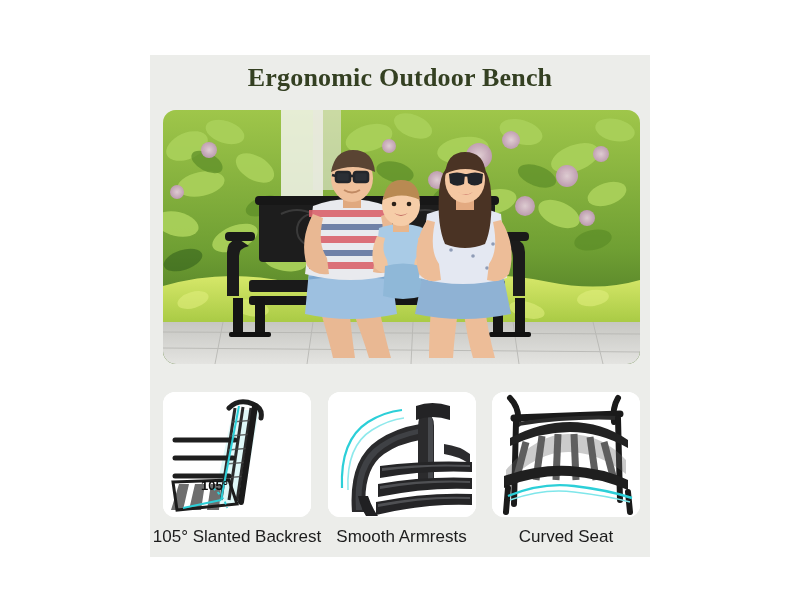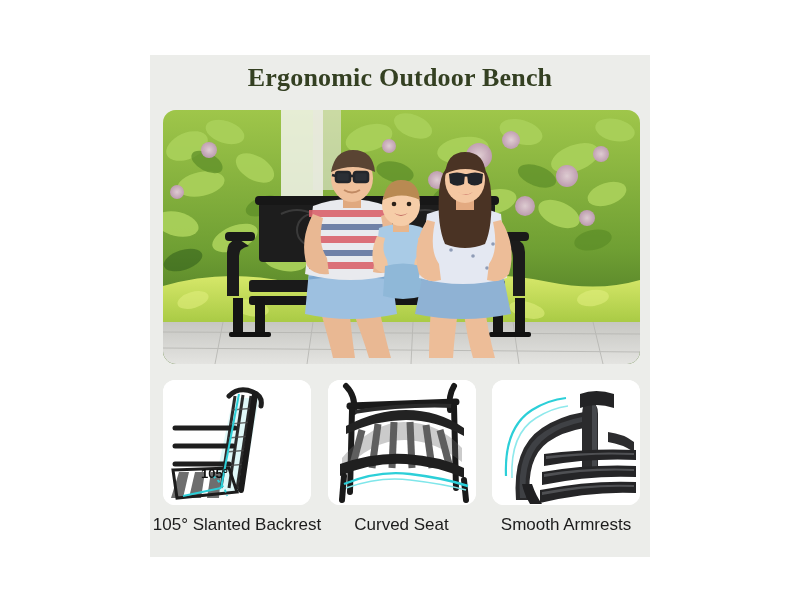--- a/index.html
+++ b/index.html
@@ -71,20 +71,21 @@
     flex-direction: column;
     align-items: center;
   }
   .card-img {
     width: 148px;
     height: 125px;
     background: #ffffff;
     border-radius: 12px;
     overflow: hidden;
     position: relative;
+    margin-top: 12px;
   }
   .card-img svg { display: block; width: 100%; height: 100%; }
   .card-label {
     margin-top: 10px;
     font-family: "Liberation Sans", sans-serif;
     font-size: 17px;
     color: #1c1c1c;
     text-align: center;
     white-space: nowrap;
   }
@@ -358,20 +359,59 @@
           </svg>
         </div>
         <div class="card-label">105° Slanted Backrest</div>
       </div>
 
       <div class="card">
         <div class="card-img">
           <svg viewBox="0 0 148 125">
             <rect x="0" y="0" width="148" height="125" fill="#ffffff"></rect>
 
+            <g fill="none" stroke="#2ccfd8" stroke-width="2.2">
+              <path d="M14 96 q-2 -48 26 -66 q16 -10 34 -12"></path>
+            </g>
+            <g fill="none" stroke="#8fe9ec" stroke-width="1.6">
+              <path d="M20 98 q-2 -44 24 -60 q16 -10 32 -12"></path>
+            </g>
+
+            <path d="M24 120 q-4 -52 26 -72 q18 -12 42 -16 l0 16 q-22 4 -36 14 q-22 16 -18 58 z" fill="#2a2a2c"></path>
+            <path d="M28 118 q-4 -48 24 -66 q16 -11 38 -15 l0 5 q-20 4 -34 14 q-26 18 -22 62 z" fill="#3f4145"></path>
+
+            <path d="M96 18 q10 4 10 16 l0 62 l-16 0 l0 -60 q0 -12 6 -18 z" fill="#2b2b2d"></path>
+            <path d="M100 20 q5 4 5 14 l0 60 l-5 0 l0 -60 q0 -9 0 -14 z" fill="#46484c"></path>
+
+            <path d="M88 14 q16 -6 34 0 l0 14 q-18 -6 -34 0 z" fill="#232325"></path>
+
+            <path d="M116 52 q16 2 26 10 l0 10 q-12 -8 -26 -10 z" fill="#2c2c2e"></path>
+
+            <g fill="#252527">
+              <path d="M52 74 q46 -6 92 -4 l0 10 q-46 -2 -92 6 z"></path>
+              <path d="M50 92 q48 -8 94 -6 l0 11 q-46 -2 -94 8 z"></path>
+              <path d="M48 110 q50 -10 96 -8 l0 11 q-46 -2 -96 10 z"></path>
+            </g>
+            <g fill="#5a5c60" opacity="0.8">
+              <path d="M54 76 q44 -5 88 -3 l0 2 q-44 -2 -88 4 z"></path>
+              <path d="M52 94 q46 -7 90 -5 l0 2 q-44 -2 -90 6 z"></path>
+              <path d="M50 112 q48 -9 92 -7 l0 2 q-44 -2 -92 8 z"></path>
+            </g>
+
+            <path d="M40 104 q4 12 10 20 l-12 0 q-6 -10 -8 -20 z" fill="#202022"></path>
+          </svg>
+        </div>
+        <div class="card-label">Smooth Armrests</div>
+      </div>
+
+      <div class="card">
+        <div class="card-img">
+          <svg viewBox="0 0 148 125">
+            <rect x="0" y="0" width="148" height="125" fill="#ffffff"></rect>
+
             <path d="M18 6 q10 10 8 26" stroke="#1a1a1a" stroke-width="6" fill="none" stroke-linecap="round"></path>
             <path d="M126 6 q-6 10 -4 24" stroke="#1a1a1a" stroke-width="6" fill="none" stroke-linecap="round"></path>
             <path d="M22 26 L128 22" stroke="#1a1a1a" stroke-width="7" stroke-linecap="round"></path>
             <path d="M26 32 q52 -8 100 -6" stroke="#2a2a2a" stroke-width="4" fill="none"></path>
 
             <path d="M24 30 L22 112" stroke="#1a1a1a" stroke-width="6" stroke-linecap="round"></path>
             <path d="M126 26 L128 108" stroke="#1a1a1a" stroke-width="6" stroke-linecap="round"></path>
 
             <path d="M14 78 q30 -36 62 -36 q34 0 58 26 l0 14 q-28 -22 -58 -22 q-32 0 -62 32 z" fill="#6b6b6b" opacity="0.35"></path>
 
@@ -394,54 +434,15 @@
             <path d="M16 96 L14 120" stroke="#1a1a1a" stroke-width="6" stroke-linecap="round"></path>
             <path d="M136 100 L138 120" stroke="#1a1a1a" stroke-width="6" stroke-linecap="round"></path>
 
             <path d="M16 104 q34 -14 66 -10 q34 4 58 12" stroke="#2ccfd8" stroke-width="2.4" fill="none"></path>
             <path d="M18 108 q34 -12 64 -8 q34 4 56 10" stroke="#7fe6ea" stroke-width="1.6" fill="none"></path>
           </svg>
         </div>
         <div class="card-label">Curved Seat</div>
       </div>
 
-      <div class="card">
-        <div class="card-img">
-          <svg viewBox="0 0 148 125">
-            <rect x="0" y="0" width="148" height="125" fill="#ffffff"></rect>
-
-            <g fill="none" stroke="#2ccfd8" stroke-width="2.2">
-              <path d="M14 96 q-2 -48 26 -66 q16 -10 34 -12"></path>
-            </g>
-            <g fill="none" stroke="#8fe9ec" stroke-width="1.6">
-              <path d="M20 98 q-2 -44 24 -60 q16 -10 32 -12"></path>
-            </g>
-
-            <path d="M24 120 q-4 -52 26 -72 q18 -12 42 -16 l0 16 q-22 4 -36 14 q-22 16 -18 58 z" fill="#2a2a2c"></path>
-            <path d="M28 118 q-4 -48 24 -66 q16 -11 38 -15 l0 5 q-20 4 -34 14 q-26 18 -22 62 z" fill="#3f4145"></path>
-
-            <path d="M96 18 q10 4 10 16 l0 62 l-16 0 l0 -60 q0 -12 6 -18 z" fill="#2b2b2d"></path>
-            <path d="M100 20 q5 4 5 14 l0 60 l-5 0 l0 -60 q0 -9 0 -14 z" fill="#46484c"></path>
-
-            <path d="M88 14 q16 -6 34 0 l0 14 q-18 -6 -34 0 z" fill="#232325"></path>
-
-            <path d="M116 52 q16 2 26 10 l0 10 q-12 -8 -26 -10 z" fill="#2c2c2e"></path>
-
-            <g fill="#252527">
-              <path d="M52 74 q46 -6 92 -4 l0 10 q-46 -2 -92 6 z"></path>
-              <path d="M50 92 q48 -8 94 -6 l0 11 q-46 -2 -94 8 z"></path>
-              <path d="M48 110 q50 -10 96 -8 l0 11 q-46 -2 -96 10 z"></path>
-            </g>
-            <g fill="#5a5c60" opacity="0.8">
-              <path d="M54 76 q44 -5 88 -3 l0 2 q-44 -2 -88 4 z"></path>
-              <path d="M52 94 q46 -7 90 -5 l0 2 q-44 -2 -90 6 z"></path>
-              <path d="M50 112 q48 -9 92 -7 l0 2 q-44 -2 -92 8 z"></path>
-            </g>
-
-            <path d="M40 104 q4 12 10 20 l-12 0 q-6 -10 -8 -20 z" fill="#202022"></path>
-          </svg>
-        </div>
-        <div class="card-label">Smooth Armrests</div>
-      </div>
-
     </div>
   </div>
 </div>
 
 </body></html>

